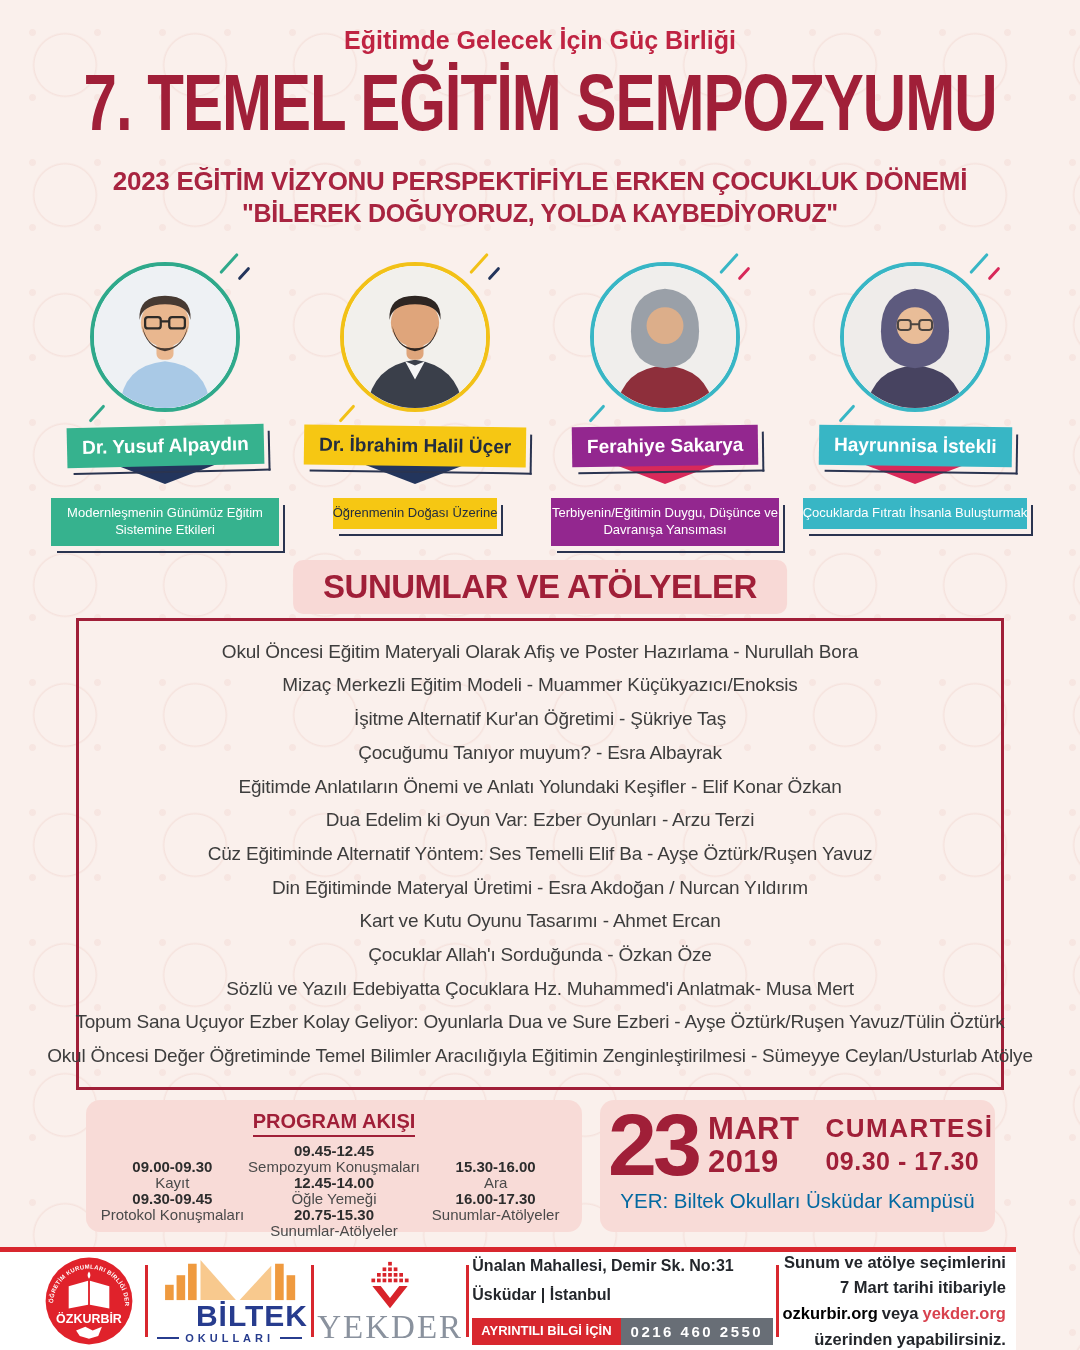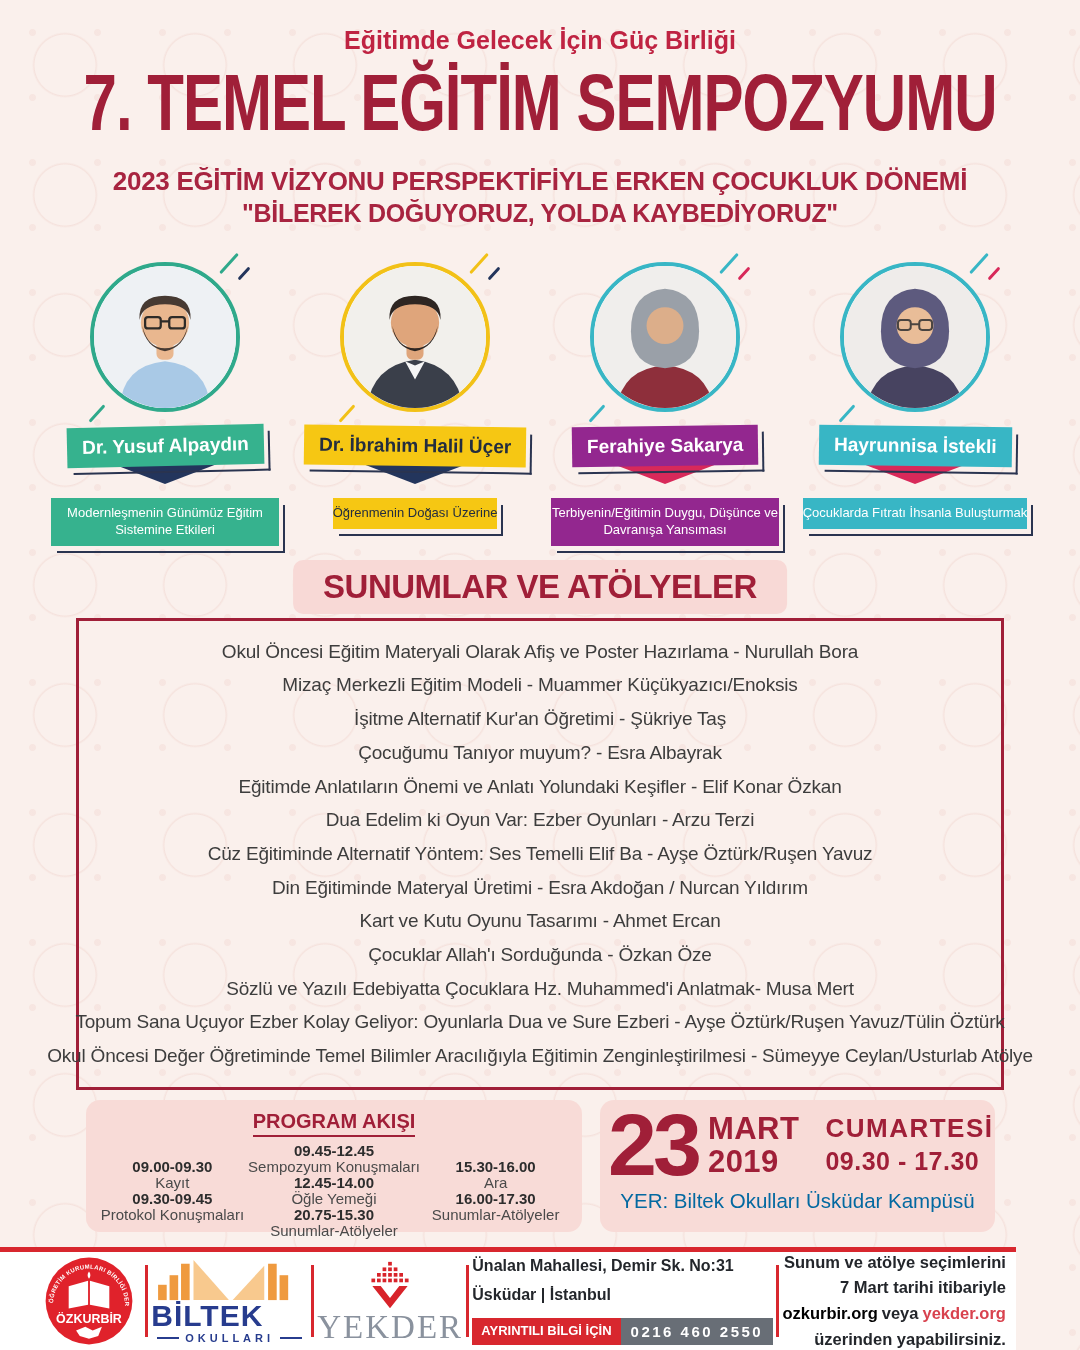--- a/index.html
+++ b/index.html
@@ -76,21 +76,21 @@
   .event-weekday{font-size:26px;font-weight:800;color:#a01f38;line-height:33px;letter-spacing:1.5px;}
   .event-hours{font-size:25px;font-weight:800;color:#a01f38;line-height:33px;letter-spacing:.5px;}
   .event-venue{text-align:center;font-size:20.5px;font-weight:400;color:#0369a1;margin-top:5px;}
   
   .footer-line{position:absolute;left:0;top:1247px;width:1016px;height:5px;background:#d8272e;}
   .footer{position:absolute;left:0;top:1252px;width:1016px;height:98px;background:#fff;
     display:flex;align-items:center;justify-content:space-between;
     padding:0 10px 0 36px;box-sizing:border-box;}
   .fdiv{width:3px;height:72px;background:#d8272e;flex:0 0 auto;}
   .logo-oz svg{display:block;}
-  .logo-biltek{display:flex;flex-direction:column;align-items:flex-start;}
+  .logo-biltek{display:flex;flex-direction:column;align-items:flex-end;}
   .biltek-name{font-size:30px;font-weight:800;color:#273c8e;letter-spacing:1px;line-height:28px;}
   .biltek-sub{font-size:11px;font-weight:700;color:#273c8e;letter-spacing:4px;
     display:flex;align-items:center;margin-top:2px;}
   .biltek-sub::before,.biltek-sub::after{content:"";width:22px;height:2px;background:#273c8e;margin:0 6px;}
   .logo-yekder{display:flex;flex-direction:column;align-items:center;}
   .yekder-name{font-family:"Liberation Serif",serif;font-size:33px;color:#8a929e;letter-spacing:2px;line-height:30px;}
   .addr{font-size:16px;font-weight:700;color:#23262b;line-height:1.15;}
   .addr .a1{margin-bottom:11px;}
   .badges{display:flex;margin-top:13px;}
   .badge-info{background:#d8272e;color:#fff;font-size:13px;font-weight:700;padding:6px 9px;white-space:nowrap;}

